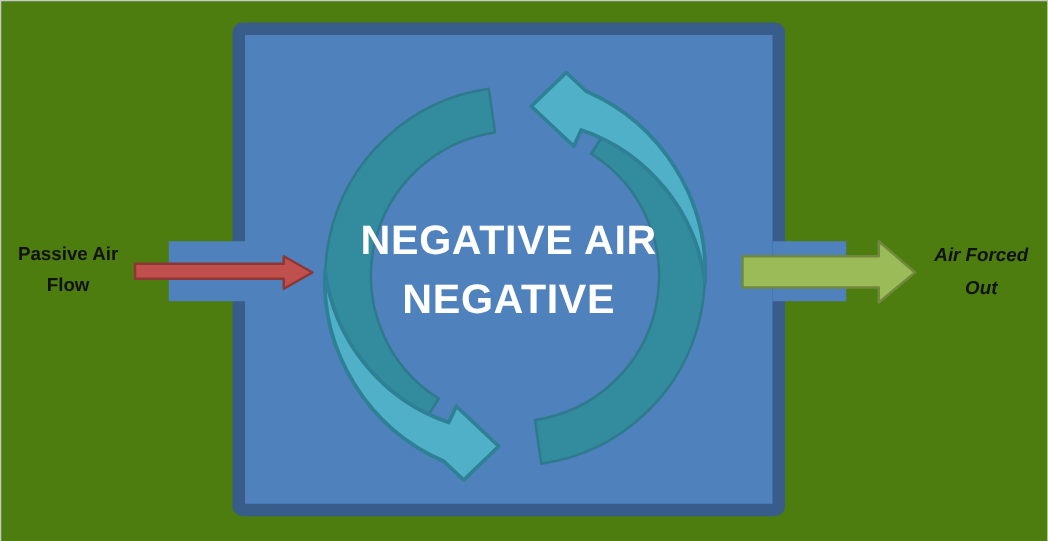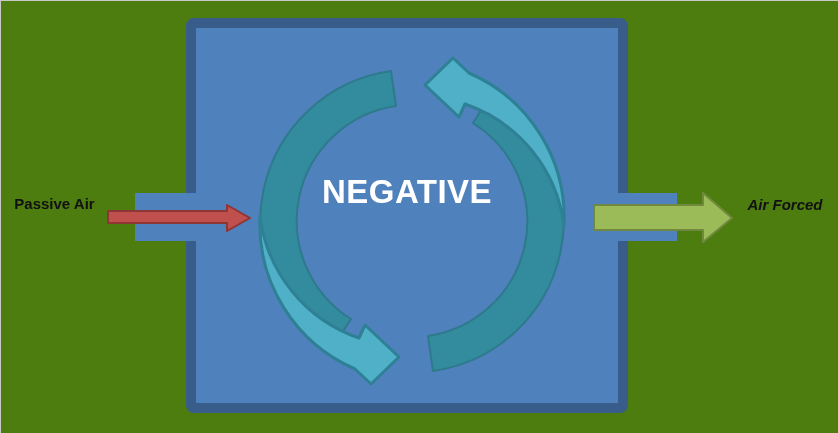--- a/index.html
+++ b/index.html
@@ -91,23 +91,26 @@
     <path stroke="#2E8095" stroke-width="3" stroke-linejoin="round" d="M 563,225 A 158,158 0 0 0 468,72 L 452,57 L 424,84 L 458,116 L 464,103 A 148,148 0 0 1 563,225 Z" fill="#4FB0C8"></path>
     <path stroke="#2E8095" stroke-width="3" stroke-linejoin="round" d="M 259,215 A 158,158 0 0 0 354,368 L 370,383 L 398,356 L 364,324 L 358,337 A 148,148 0 0 1 259,215 Z" fill="#4FB0C8"></path>
 
     <path stroke="#8E3634" stroke-width="2" stroke-linejoin="round" d="M 107,210 L 226,210 L 226,204 L 249,217 L 226,230 L 226,222 L 107,222 Z" fill="#C0504D"></path>
 
     <path stroke="#71893F" stroke-width="2" stroke-linejoin="round" d="M 593,204 L 702,204 L 702,192 L 731,217 L 702,241 L 702,229 L 593,229 Z" fill="#9BBB59"></path>
   </svg>
 
   <div class="label left">
     <div>Passive Air</div>
+    <div>Flow</div>
   </div>
 
   <div class="title">
+    <div>NEGATIVE AIR</div>
     <div>NEGATIVE</div>
   </div>
 
   <div class="label right">
     <div>Air Forced</div>
+    <div>Out</div>
   </div>
 
 </div>
 
 </body></html>

